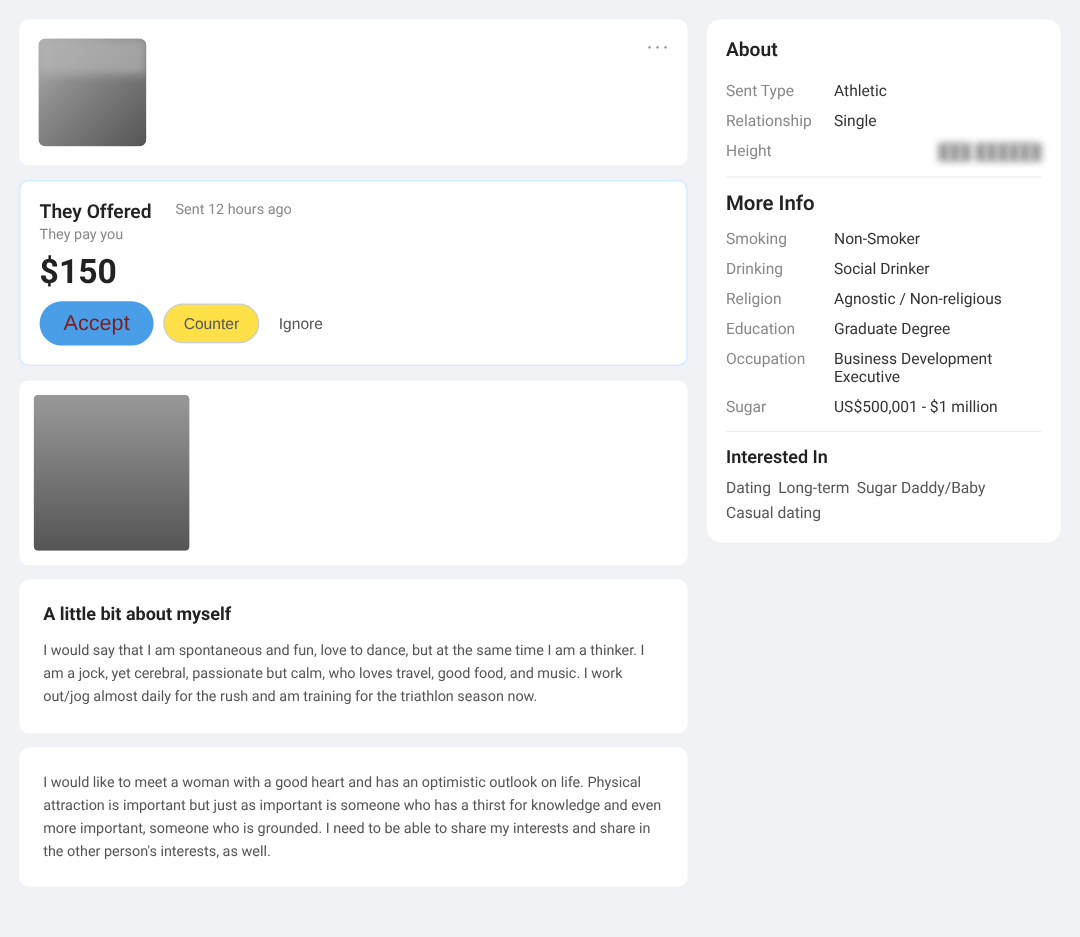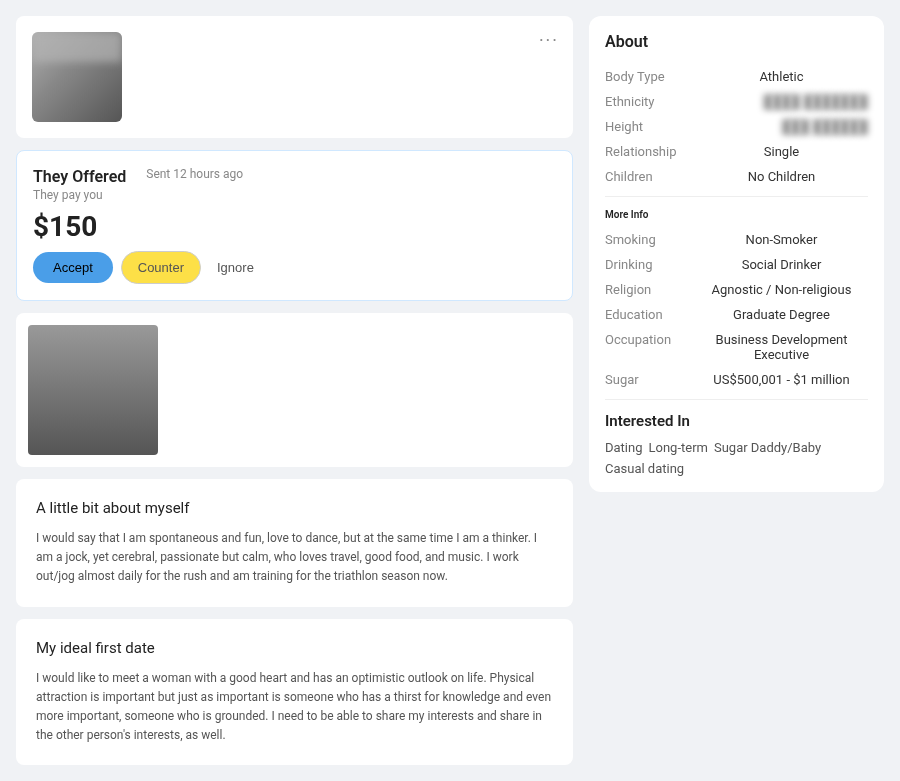--- a/index.html
+++ b/index.html
@@ -157,25 +157,25 @@
       font-size: 12px;
       color: #888;
     }
     .offer-actions {
       display: flex;
       gap: 8px;
       align-items: center;
     }
     .btn-accept {
       background: #4a9ee8;
-      color: #000000;
+      color: #7f1d1d;
       border: none;
       border-radius: 20px;
       padding: 8px 20px;
-      font-size: 13px;
+      font-size: 18px;
       cursor: pointer;
       font-weight: 500;
     }
     .btn-counter {
       background: #fde047;
       color: #555;
       border: 1px solid #ccc;
       border-radius: 20px;
       padding: 8px 16px;
       font-size: 13px;
@@ -211,21 +211,21 @@
     }
 
     
     .text-card {
       background: #fff;
       border-radius: 8px;
       padding: 20px;
     }
     .text-card-title {
       font-size: 15px;
-      font-weight: 400;
+      font-weight: 700;
       color: #222;
       margin-bottom: 12px;
     }
     .text-card-body {
       font-size: 12px;
       color: #555;
       line-height: 1.6;
     }
 
     
@@ -249,38 +249,38 @@
     }
     .info-label {
       color: #888;
       font-size: 13px;
       flex-shrink: 0;
       width: 90px;
     }
     .info-value {
       font-size: 13px;
       color: #333;
-      text-align: center;
+      text-align: left;
       flex: 1;
     }
     .info-value-blurred {
       font-size: 13px;
       color: transparent;
       text-shadow: 0 0 6px #999;
       text-align: right;
       flex: 1;
       user-select: none;
     }
     .section-divider {
       border: none;
       border-top: 1px solid #eee;
       margin: 12px 0;
     }
     .more-info-title {
-      font-size: 10px;
+      font-size: 17px;
       font-weight: 600;
       color: #222;
       margin-bottom: 12px;
     }
     .interested-in-title {
       font-size: 15px;
       font-weight: 600;
       color: #222;
       margin-bottom: 10px;
     }
@@ -330,50 +330,41 @@
         <div class="photo-thumb-inner"></div>
       </div>
     </div>
 
     <div class="text-card">
       <div class="text-card-title">A little bit about myself</div>
       <div class="text-card-body">I would say that I am spontaneous and fun, love to dance, but at the same time I am a thinker. I am a jock, yet cerebral, passionate but calm, who loves travel, good food, and music. I work out/jog almost daily for the rush and am training for the triathlon season now.</div>
     </div>
 
     <div class="text-card">
-      <div class="text-card-title">My ideal first date</div>
       <div class="text-card-body">I would like to meet a woman with a good heart and has an optimistic outlook on life. Physical attraction is important but just as important is someone who has a thirst for knowledge and even more important, someone who is grounded. I need to be able to share my interests and share in the other person's interests, as well.</div>
     </div>
 
   </div>
 
   <div class="right-col">
     <div class="right-panel">
 
       <div class="right-section-title">About</div>
 
       <div class="info-row">
-        <span class="info-label">Body Type</span>
+        <span class="info-label">Sent Type</span>
         <span class="info-value">Athletic</span>
       </div>
       <div class="info-row">
-        <span class="info-label">Ethnicity</span>
-        <span class="info-value-blurred">████ ███████</span>
+        <span class="info-label">Relationship</span>
+        <span class="info-value">Single</span>
       </div>
       <div class="info-row">
         <span class="info-label">Height</span>
         <span class="info-value-blurred">███ ██████</span>
-      </div>
-      <div class="info-row">
-        <span class="info-label">Relationship</span>
-        <span class="info-value">Single</span>
-      </div>
-      <div class="info-row">
-        <span class="info-label">Children</span>
-        <span class="info-value">No Children</span>
       </div>
 
       <hr class="section-divider">
 
       <div class="more-info-title">More Info</div>
 
       <div class="info-row">
         <span class="info-label">Smoking</span>
         <span class="info-value">Non-Smoker</span>
       </div>

